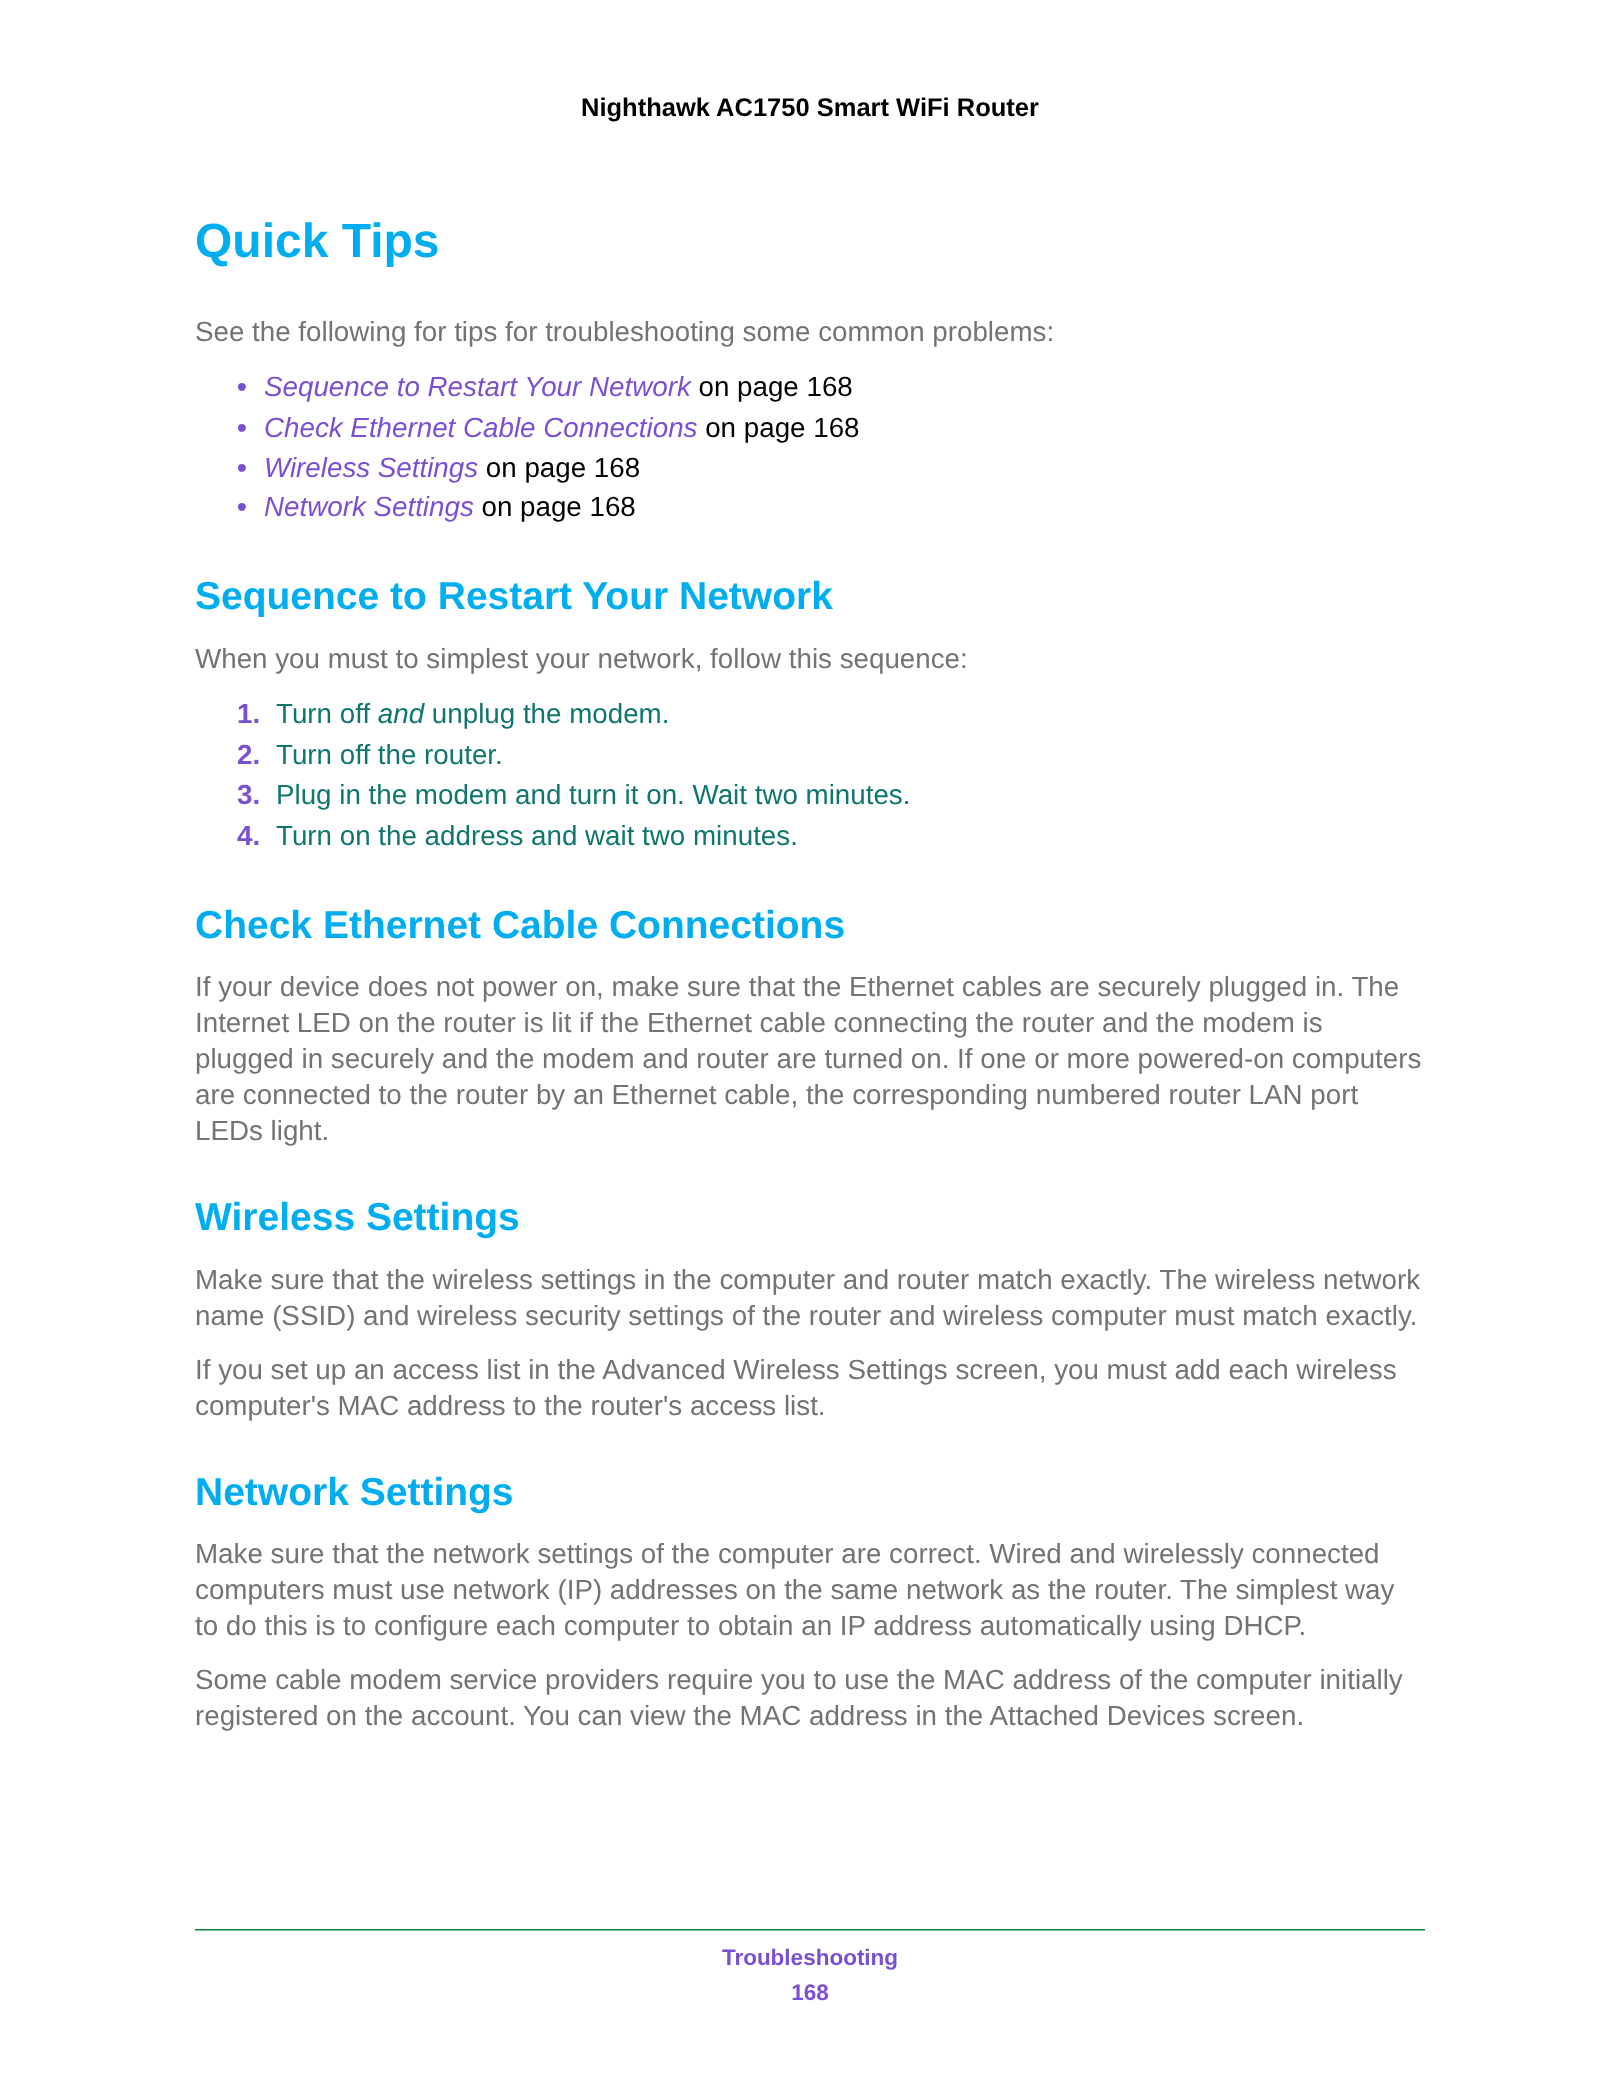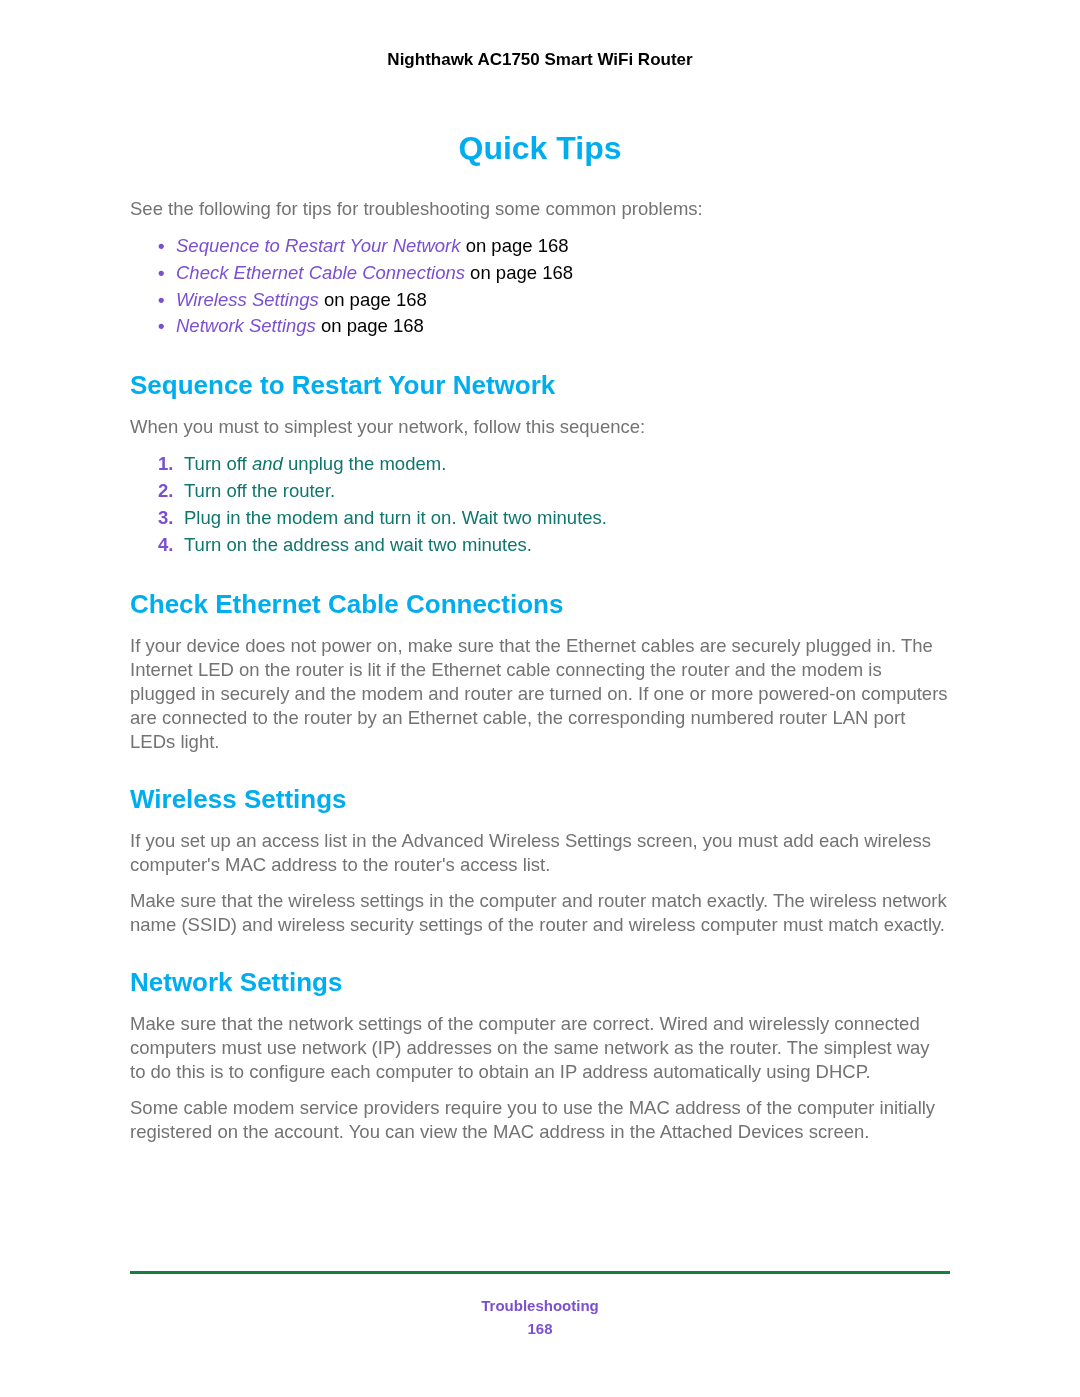--- a/index.html
+++ b/index.html
@@ -15,28 +15,28 @@
     position: relative;
     box-sizing: border-box;
     padding: 50px 130px 0 130px;
   }
   .header-title {
     text-align: center;
     font-weight: bold;
     font-size: 17px;
     color: #000000;
     margin-bottom: 60px;
+    margin-top: 12px;
   }
   h1.main-heading {
     color: #00aeef;
     font-size: 32px;
     font-weight: bold;
     margin: 0 0 30px 0;
     font-family: "Trebuchet MS", Verdana, sans-serif;
-    text-align: center;
   }
   h2.sub-heading {
     color: #00aeef;
     font-size: 26px;
     font-weight: bold;
     margin: 30px 0 14px 0;
     font-family: "Trebuchet MS", Verdana, sans-serif;
   }
   p.body-text {
     font-size: 18.5px;
@@ -88,22 +88,22 @@
     color: #7b4fd1;
     font-weight: bold;
   }
   em.plain-em { font-style: italic; }
   .footer {
     position: absolute;
     bottom: 60px;
     left: 130px;
     right: 130px;
     text-align: center;
-    border-top: 3px solid #15803d;
-    padding-top: 23px;
+    border-top: 1px solid #15803d;
+    padding-top: 10px;
   }
   .footer-section {
     color: #7b4fd1;
     font-weight: bold;
     font-size: 15px;
     margin-bottom: 6px;
   }
   .footer-page {
     color: #7b4fd1;
     font-weight: bold;
@@ -143,22 +143,22 @@
     <li><span>Turn off </span><em class="plain-em">and</em><span> unplug the modem.</span></li>
     <li>Turn off the router.</li>
     <li>Plug in the modem and turn it on. Wait two minutes.</li>
     <li>Turn on the address and wait two minutes.</li>
   </ol>
 
   <h2 class="sub-heading">Check Ethernet Cable Connections</h2>
   <p class="body-text">If your device does not power on, make sure that the Ethernet cables are securely plugged in. The Internet LED on the router is lit if the Ethernet cable connecting the router and the modem is plugged in securely and the modem and router are turned on. If one or more powered-on computers are connected to the router by an Ethernet cable, the corresponding numbered router LAN port LEDs light.</p>
 
   <h2 class="sub-heading">Wireless Settings</h2>
+  <p class="body-text">Make sure that the wireless settings in the computer and router match exactly. The wireless network name (SSID) and wireless security settings of the router and wireless computer must match exactly.</p>
   <p class="body-text">If you set up an access list in the Advanced Wireless Settings screen, you must add each wireless computer's MAC address to the router's access list.</p>
-  <p class="body-text">Make sure that the wireless settings in the computer and router match exactly. The wireless network name (SSID) and wireless security settings of the router and wireless computer must match exactly.</p>
 
   <h2 class="sub-heading">Network Settings</h2>
   <p class="body-text">Make sure that the network settings of the computer are correct. Wired and wirelessly connected computers must use network (IP) addresses on the same network as the router. The simplest way to do this is to configure each computer to obtain an IP address automatically using DHCP.</p>
   <p class="body-text">Some cable modem service providers require you to use the MAC address of the computer initially registered on the account. You can view the MAC address in the Attached Devices screen.</p>
 
   <div class="footer">
     <div class="footer-section">Troubleshooting</div>
     <div class="footer-page">168</div>
   </div>
 

